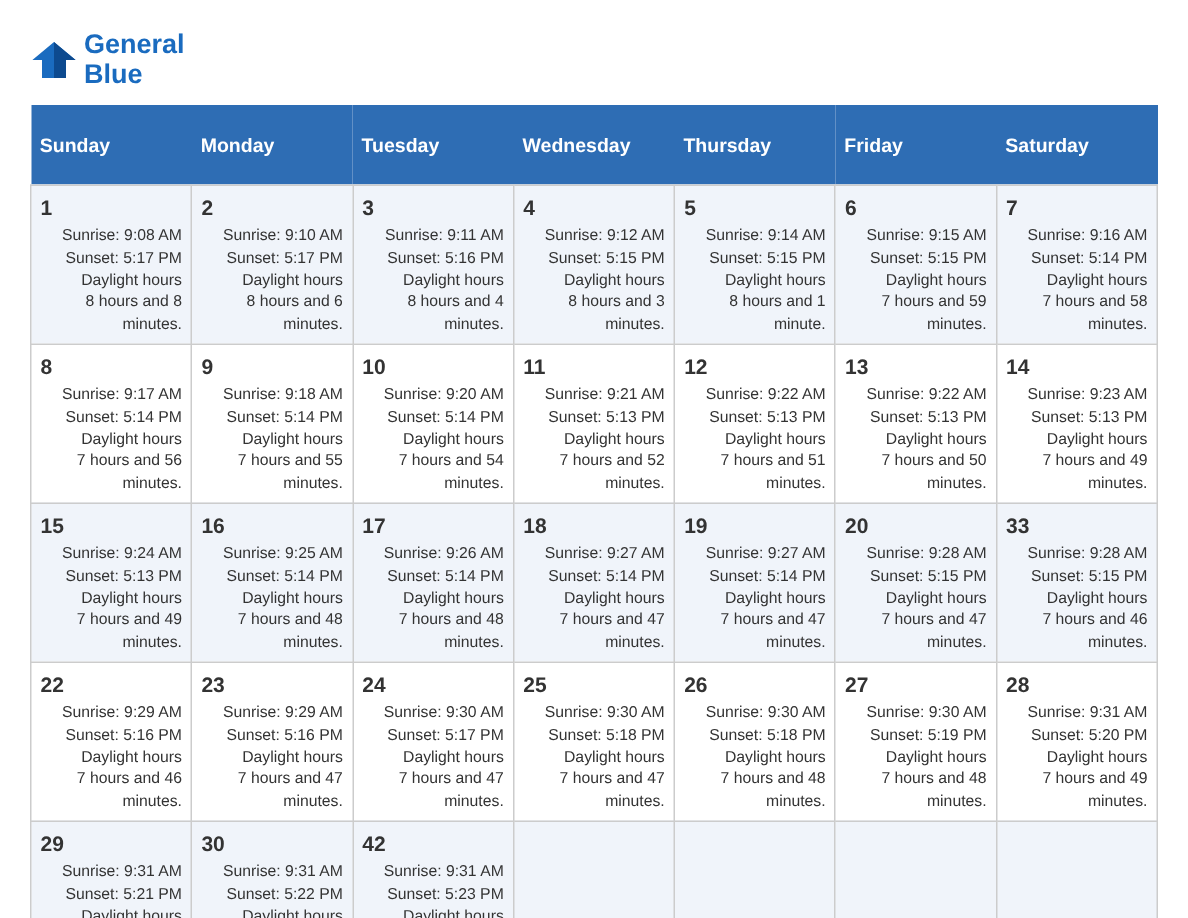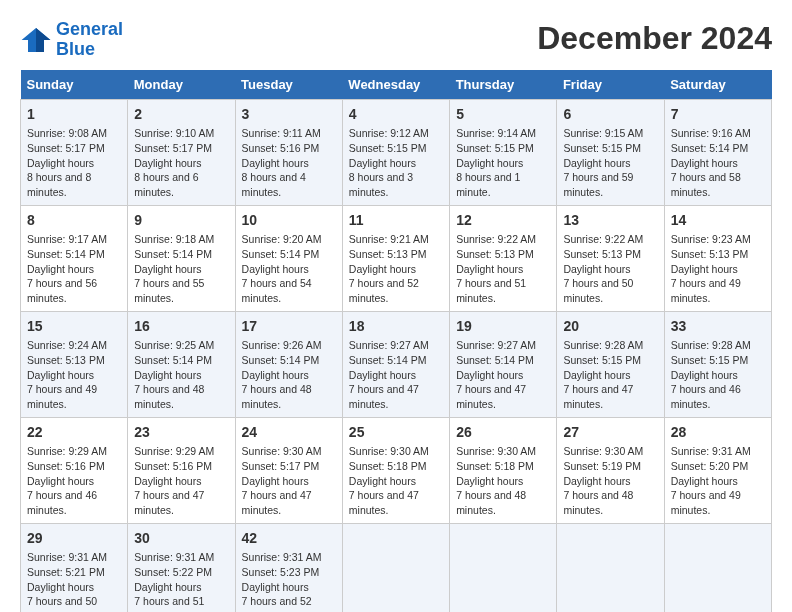--- a/index.html
+++ b/index.html
@@ -47,21 +47,21 @@
       color: #555;
     }
     table {
       width: 100%;
       border-collapse: collapse;
       font-size: 11px;
     }
     thead tr th {
       background-color: #2e6db4;
       color: white;
-      padding: 7px 6px;
+      padding: 19px 6px;
       text-align: left;
       font-size: 13px;
       font-weight: bold;
     }
     tbody tr td {
       border: 1px solid #ccc;
       vertical-align: top;
       padding: 5px 6px;
       width: 14.28%;
       min-height: 80px;
@@ -76,41 +76,41 @@
     }
     .day-num {
       font-size: 14px;
       font-weight: bold;
       display: block;
       margin-bottom: 2px;
     }
     .day-info {
       font-size: 10.5px;
       color: #333;
+      text-align: right;
     }
     td.empty {
       background-color: #f9f9f9;
     }
   </style>
 </head>
 <body>
 
 <div class="header">
   <div class="logo">
     <svg class="logo-icon" viewBox="0 0 40 40">
       <polygon points="20,5 38,20 30,20 30,35 10,35 10,20 2,20" fill="#1a6bbf"></polygon>
       <polygon points="20,5 38,20 30,20 30,35 20,35" fill="#0d4a8f"></polygon>
     </svg>
     <div class="logo-text">
       <div><span>General</span></div>
       <div><span>Blue</span></div>
     </div>
   </div>
   <div class="title-block">
-    <div class="month-title">December 2024</div>
   </div>
 </div>
 
 <table>
   <thead>
     <tr>
     <th>Sunday</th>
         <th>Monday</th>
         <th>Tuesday</th>
         <th>Wednesday</th>

